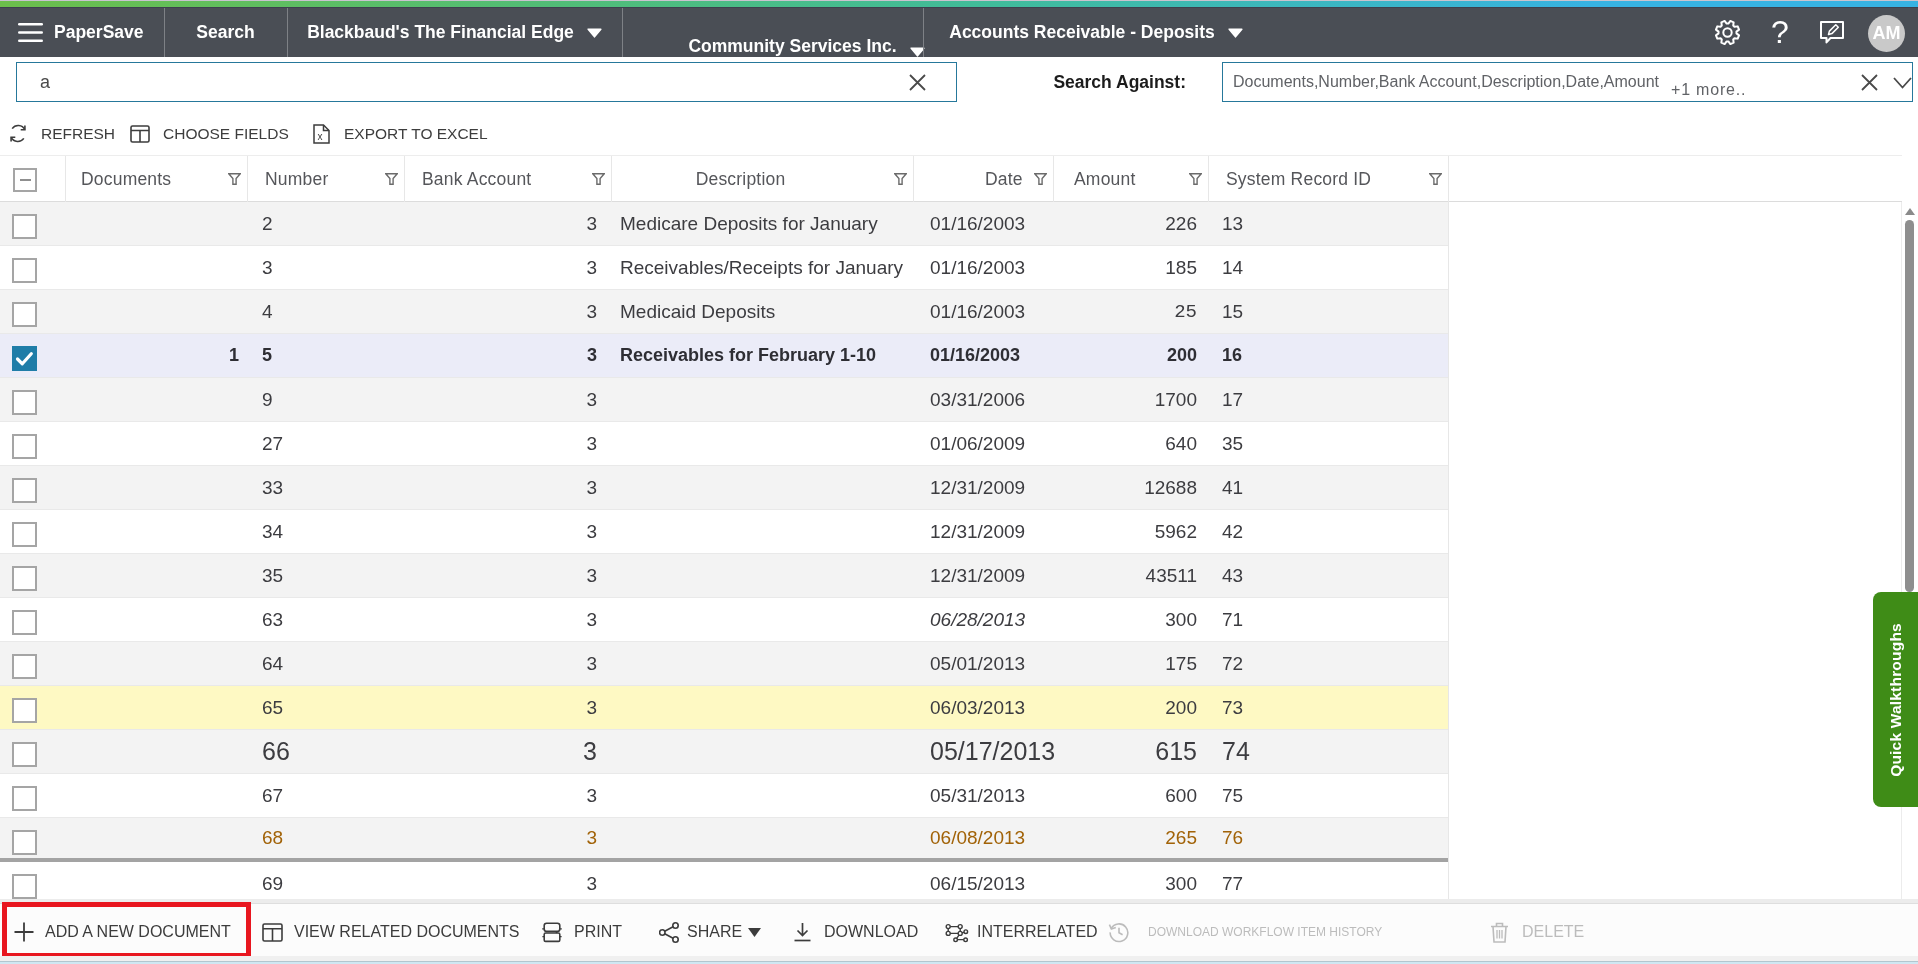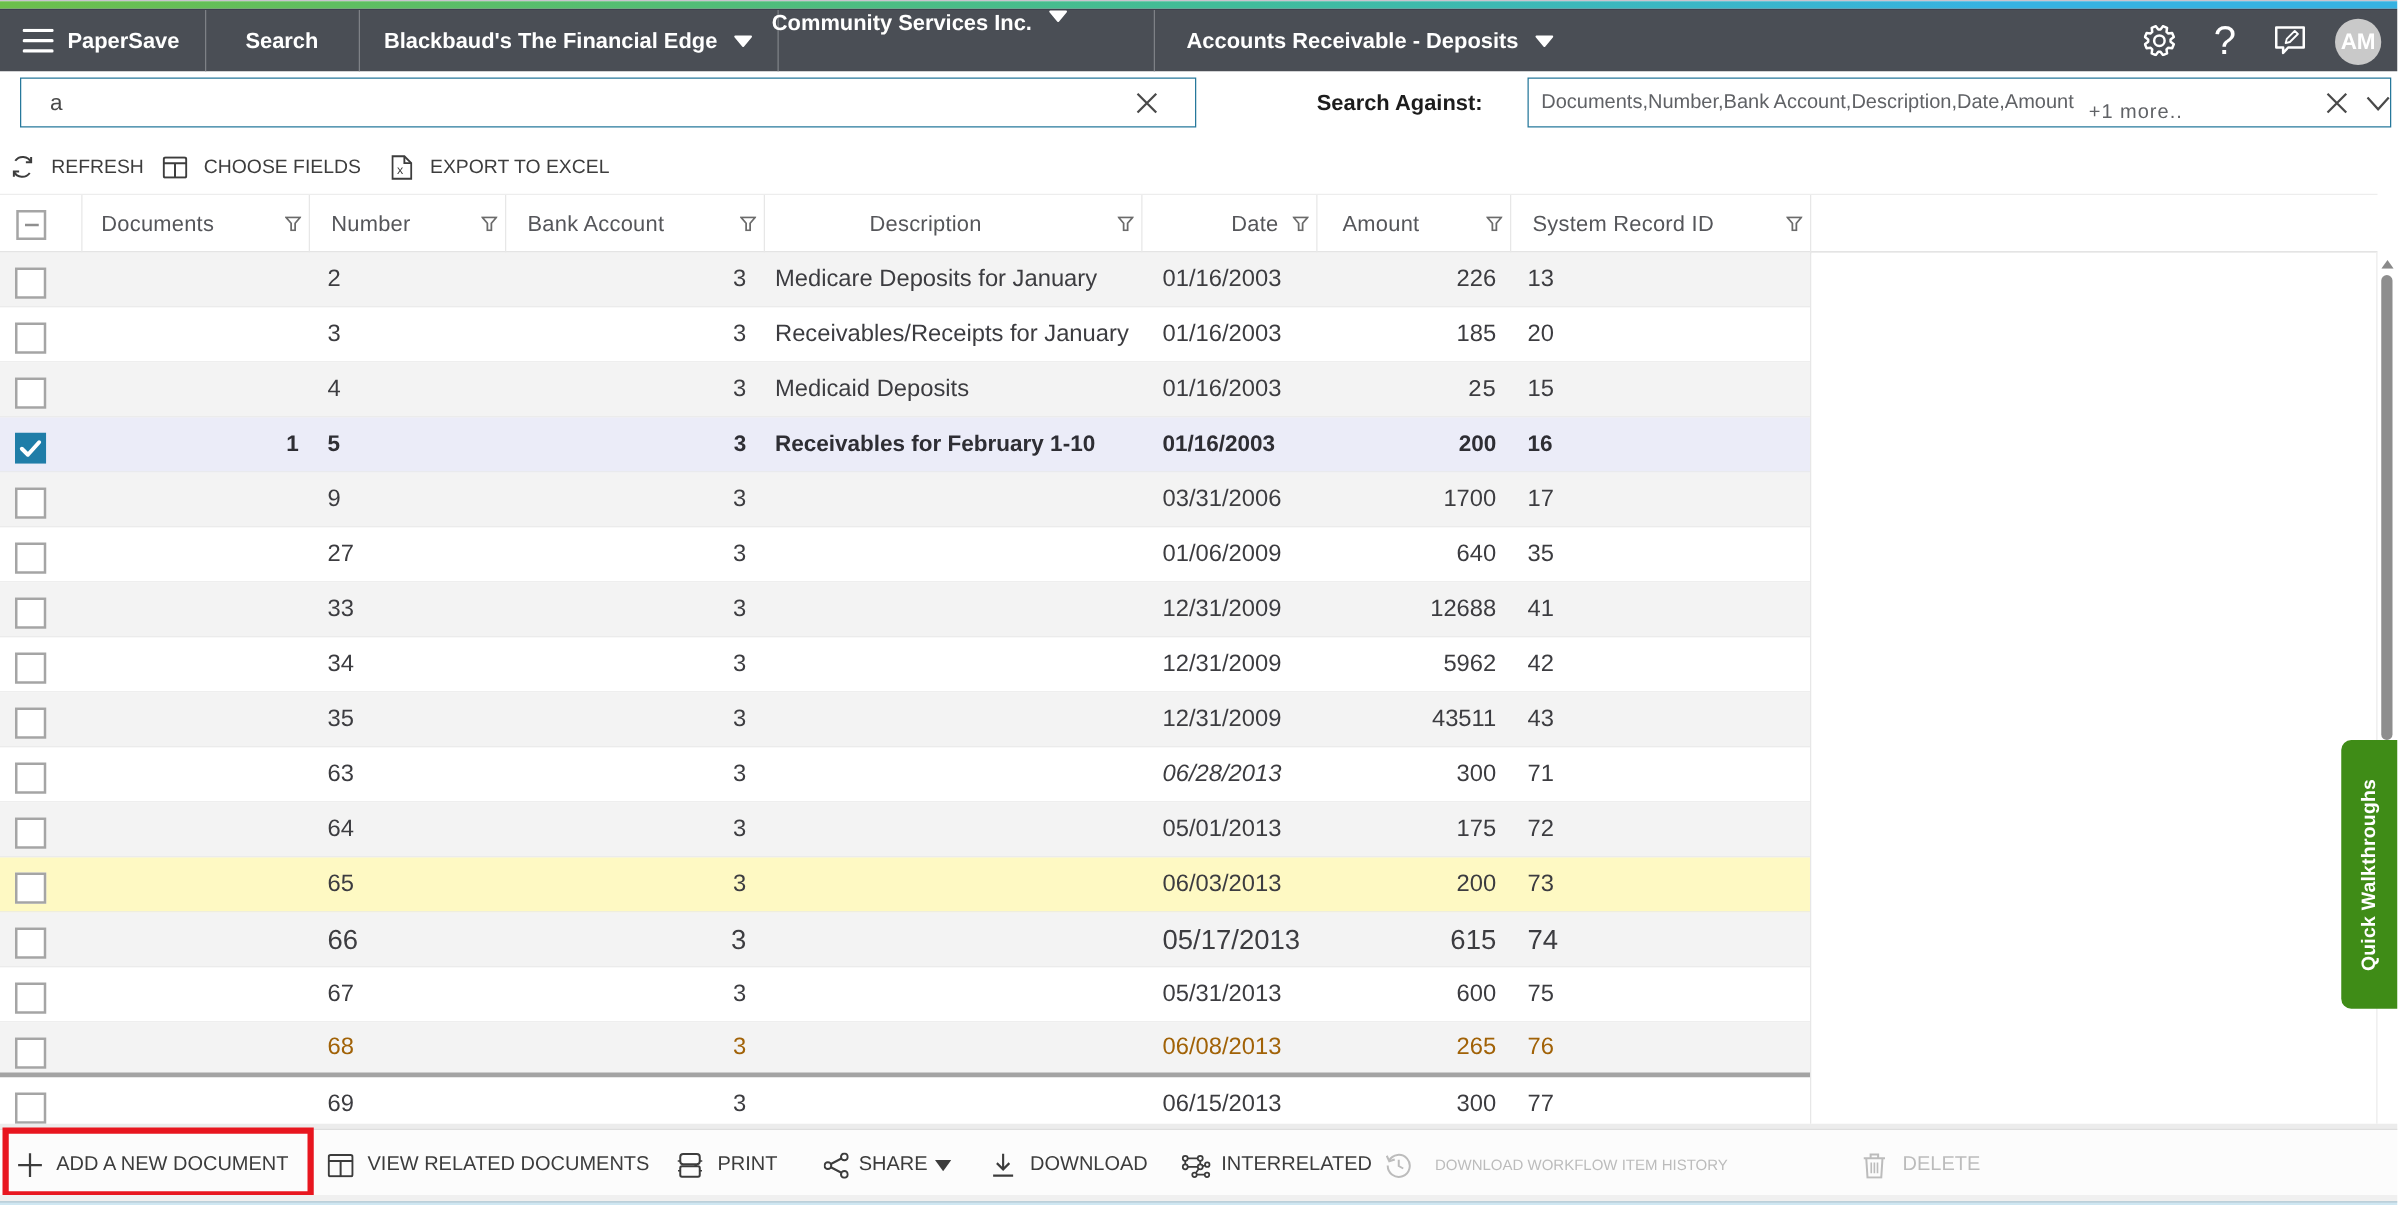--- a/index.html
+++ b/index.html
@@ -20,21 +20,21 @@
   <div style="position:absolute;left:54px;top:0;bottom:0;display:flex;align-items:center;">PaperSave</div>
   <div style="position:absolute;left:164px;top:0;bottom:0;width:1px;background:#7e8186;"></div>
   <div style="position:absolute;left:164px;width:123px;top:0;bottom:0;display:flex;align-items:center;justify-content:center;">Search</div>
   <div style="position:absolute;left:287px;top:0;bottom:0;width:1px;background:#7e8186;"></div>
   <div style="position:absolute;left:287px;width:335px;top:0;bottom:0;display:flex;align-items:center;justify-content:center;">Blackbaud's The Financial Edge<span style="margin-left:13px;display:inline-block;">
         <svg width="15" height="10" viewBox="0 0 15 10" style="display:block">
           <path d="M1.2 1.2 h12.6 l-6.3 7.6 z" fill="#fff" stroke="#fff" stroke-width="1.6" stroke-linejoin="round"></path>
         </svg>
       </span></div>
   <div style="position:absolute;left:622px;top:0;bottom:0;width:1px;background:#7e8186;"></div>
-  <div style="position:absolute;left:585px;width:301px;top:0;bottom:0;display:flex;align-items:flex-start;justify-content:center;">Community Services Inc.<span style="margin-left:13px;display:inline-block;">
+  <div style="position:absolute;left:656px;width:301px;top:0;bottom:0;display:flex;align-items:flex-end;justify-content:center;">Community Services Inc.<span style="margin-left:13px;display:inline-block;">
         <svg width="15" height="10" viewBox="0 0 15 10" style="display:block">
           <path d="M1.2 1.2 h12.6 l-6.3 7.6 z" fill="#fff" stroke="#fff" stroke-width="1.6" stroke-linejoin="round"></path>
         </svg>
       </span></div>
   <div style="position:absolute;left:923px;top:0;bottom:0;width:1px;background:#7e8186;"></div>
   <div style="position:absolute;left:923px;width:346px;top:0;bottom:0;display:flex;align-items:center;justify-content:center;">Accounts Receivable - Deposits<span style="margin-left:13px;display:inline-block;">
         <svg width="15" height="10" viewBox="0 0 15 10" style="display:block">
           <path d="M1.2 1.2 h12.6 l-6.3 7.6 z" fill="#fff" stroke="#fff" stroke-width="1.6" stroke-linejoin="round"></path>
         </svg>
       </span></div>
@@ -179,21 +179,21 @@
 <div style="position:absolute;left:0;top:246px;width:1448px;height:44px;background:#ffffff;border-bottom:1px solid #e9e9e9;box-sizing:border-box;font-size:19px;font-weight:400;color:#3c3c40;">
     <div style="position:absolute;left:12px;top:12px;">
       <div style="width:25px;height:25px;border:2px solid #a5a5a5;background:#fff;box-sizing:border-box;"></div>
     </div>
 
     <div style="position:absolute;left:262px;top:0;bottom:0;display:flex;align-items:center;">3</div>
     <div style="position:absolute;left:404px;width:193px;top:0;bottom:0;display:flex;align-items:center;justify-content:flex-end;">3</div>
     <div style="position:absolute;left:620px;top:0;bottom:0;display:flex;align-items:center;">Receivables/Receipts for January</div>
     <div style="position:absolute;left:930px;top:0;bottom:0;display:flex;align-items:center;">01/16/2003</div>
     <div style="position:absolute;left:1053px;width:144px;top:0;bottom:0;display:flex;align-items:center;justify-content:flex-end;">185</div>
-    <div style="position:absolute;left:1222px;top:0;bottom:0;display:flex;align-items:center;">20</div>
+    <div style="position:absolute;left:1222px;top:0;bottom:0;display:flex;align-items:center;">14</div>
   </div>
 <div style="position:absolute;left:0;top:290px;width:1448px;height:44px;background:#f3f3f3;border-bottom:1px solid #e9e9e9;box-sizing:border-box;font-size:19px;font-weight:400;color:#3c3c40;">
     <div style="position:absolute;left:12px;top:12px;">
       <div style="width:25px;height:25px;border:2px solid #a5a5a5;background:#fff;box-sizing:border-box;"></div>
     </div>
 
     <div style="position:absolute;left:262px;top:0;bottom:0;display:flex;align-items:center;">4</div>
     <div style="position:absolute;left:404px;width:193px;top:0;bottom:0;display:flex;align-items:center;justify-content:flex-end;">3</div>
     <div style="position:absolute;left:620px;top:0;bottom:0;display:flex;align-items:center;">Medicaid Deposits</div>
     <div style="position:absolute;left:930px;top:0;bottom:0;display:flex;align-items:center;">01/16/2003</div>
@@ -304,21 +304,21 @@
       <div style="width:25px;height:25px;border:2px solid #a5a5a5;background:#fff;box-sizing:border-box;"></div>
     </div>
 
     <div style="position:absolute;left:262px;top:0;bottom:0;display:flex;align-items:center;">65</div>
     <div style="position:absolute;left:404px;width:193px;top:0;bottom:0;display:flex;align-items:center;justify-content:flex-end;">3</div>
     <div style="position:absolute;left:620px;top:0;bottom:0;display:flex;align-items:center;"></div>
     <div style="position:absolute;left:930px;top:0;bottom:0;display:flex;align-items:center;">06/03/2013</div>
     <div style="position:absolute;left:1053px;width:144px;top:0;bottom:0;display:flex;align-items:center;justify-content:flex-end;">200</div>
     <div style="position:absolute;left:1222px;top:0;bottom:0;display:flex;align-items:center;">73</div>
   </div>
-<div style="position:absolute;left:0;top:730px;width:1448px;height:44px;background:#f3f3f3;border-bottom:1px solid #e9e9e9;box-sizing:border-box;font-size:22px;font-weight:400;color:#3c3c40;">
+<div style="position:absolute;left:0;top:730px;width:1448px;height:44px;background:#f3f3f3;border-bottom:1px solid #e9e9e9;box-sizing:border-box;font-size:25px;font-weight:400;color:#3c3c40;">
     <div style="position:absolute;left:12px;top:12px;">
       <div style="width:25px;height:25px;border:2px solid #a5a5a5;background:#fff;box-sizing:border-box;"></div>
     </div>
 
     <div style="position:absolute;left:262px;top:0;bottom:0;display:flex;align-items:center;">66</div>
     <div style="position:absolute;left:404px;width:193px;top:0;bottom:0;display:flex;align-items:center;justify-content:flex-end;">3</div>
     <div style="position:absolute;left:620px;top:0;bottom:0;display:flex;align-items:center;"></div>
     <div style="position:absolute;left:930px;top:0;bottom:0;display:flex;align-items:center;">05/17/2013</div>
     <div style="position:absolute;left:1053px;width:144px;top:0;bottom:0;display:flex;align-items:center;justify-content:flex-end;">615</div>
     <div style="position:absolute;left:1222px;top:0;bottom:0;display:flex;align-items:center;">74</div>

